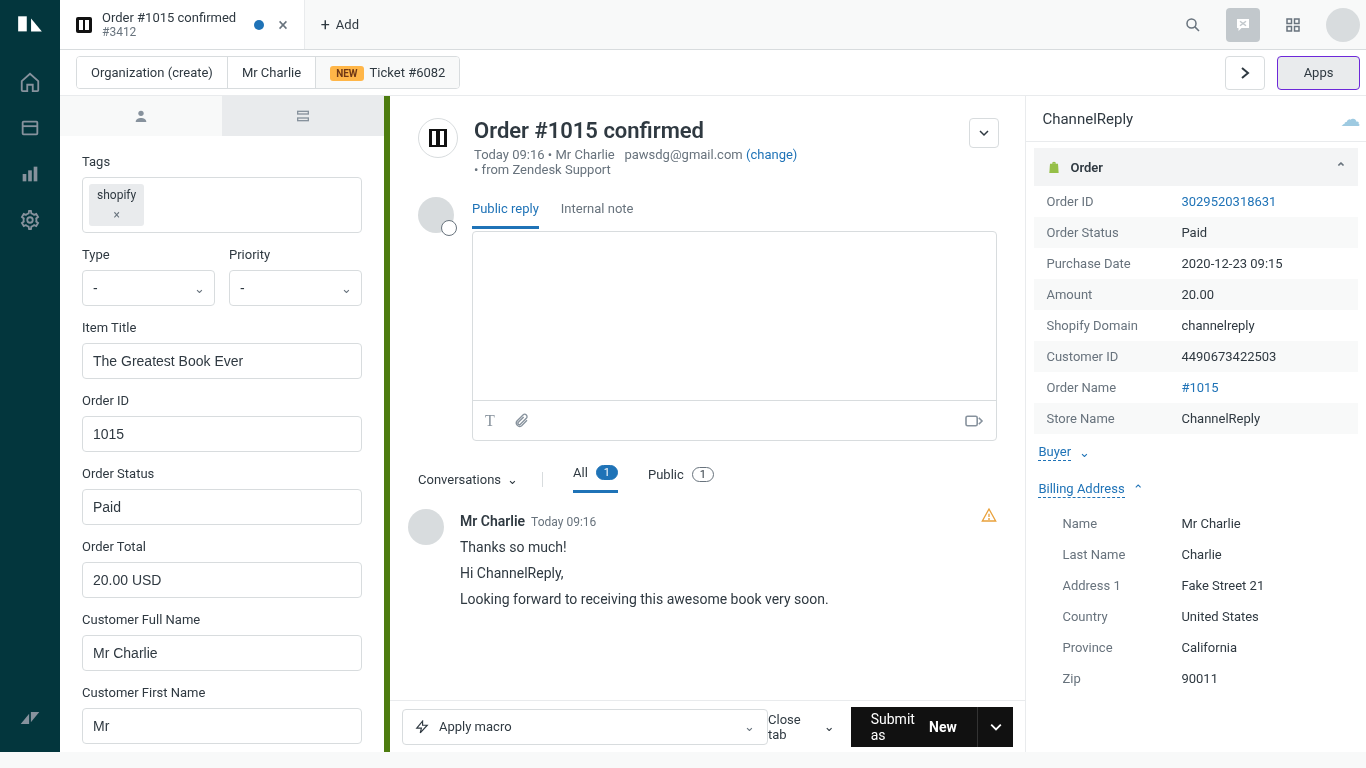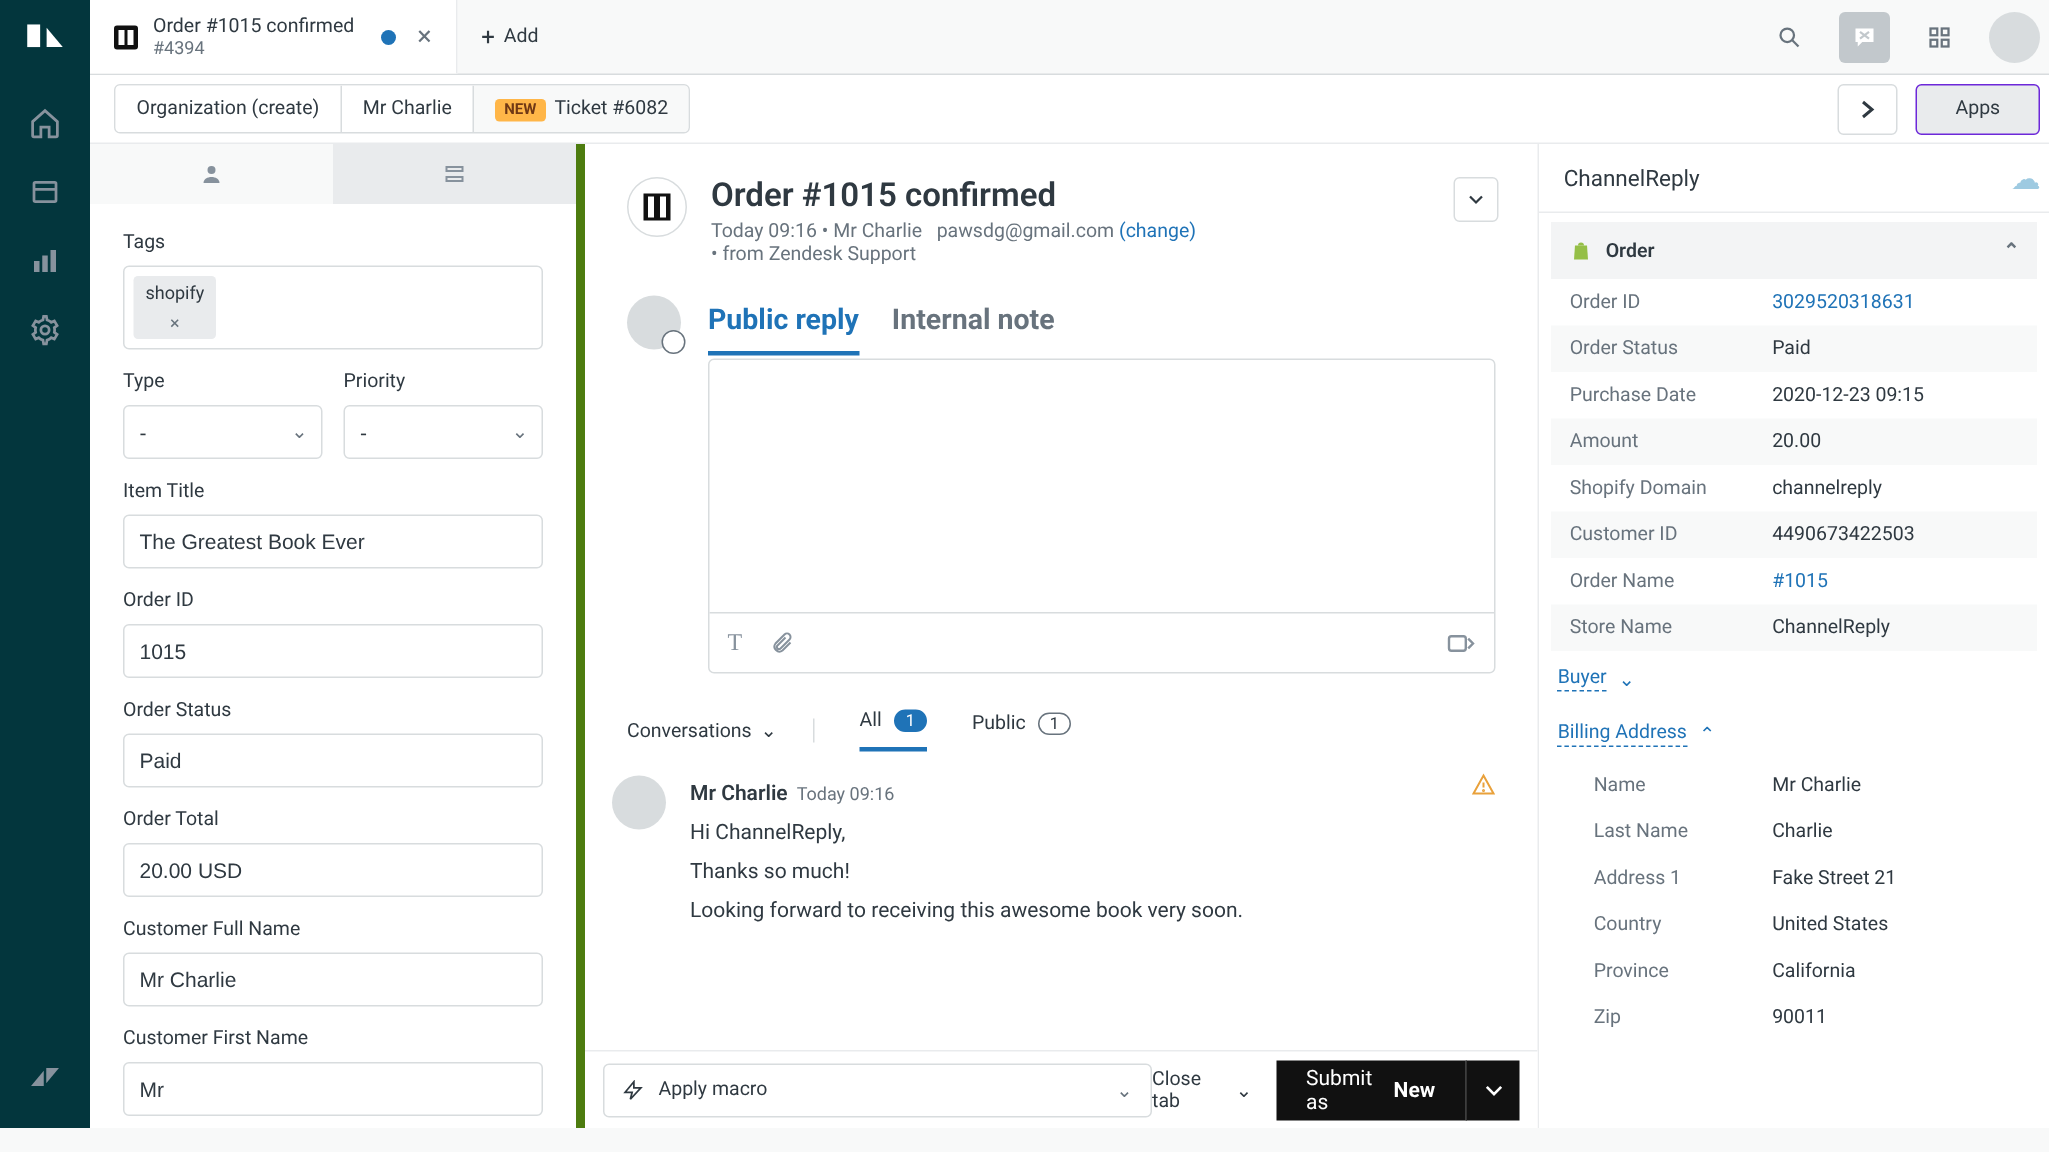--- a/index.html
+++ b/index.html
@@ -71,21 +71,21 @@
 .th-meta { font-size:13px; color:#68737d;}
 .th-meta .link{ color:#1f73b7; cursor:pointer;}
 .head-caret { position:absolute; right:26px; top:22px; width:30px; height:30px; border:1px solid #d8dcde; border-radius:4px; display:flex; align-items:center; justify-content:center; cursor:pointer; color:#2f3941;}
 
 .reply-block { padding: 0 28px; }
 .reply-row { display:flex; align-items:flex-start;}
 .reply-ava { width:36px; height:36px; border-radius:50%; background:#d8dcde; margin-right:18px; margin-top:2px; position:relative;}
 .reply-ava::after{content:"";position:absolute;right:-3px;bottom:-3px;width:14px;height:14px;border-radius:50%;border:1px solid #68737d;background:#fff;}
 .reply-main{ flex:1;}
 .reply-tabs { display:flex; gap:22px; padding-bottom:2px;}
-.reply-tab { padding: 6px 0 10px; font-size:19px; color:#68737d; cursor:pointer;font-weight:bold;}
+.reply-tab { padding: 6px 0 10px; font-size:13px; color:#68737d; cursor:pointer;}
 .reply-tab.active{ color:#1f73b7; border-bottom:3px solid #1f73b7;}
 .editor { border:1px solid #d8dcde; border-radius:4px; height:210px; width:100%; display:flex; flex-direction:column;}
 .editor .body { flex:1; }
 .editor .bar { height:40px; border-top:1px solid #d8dcde; display:flex; align-items:center; padding:0 12px; color:#87929d;}
 .editor .bar .right{ margin-left:auto;}
 
 .filter-row { display:flex; align-items:center; padding: 24px 28px 10px 28px; gap: 30px; color:#2f3941;}
 .filter-row .conv { display:flex; align-items:center; gap:6px; cursor:pointer; padding-right:24px; border-right:1px solid #d8dcde;}
 .filter-item{ display:flex; align-items:center; gap:8px; cursor:pointer; padding-bottom:10px;}
 .filter-item.active{ border-bottom:3px solid #1f73b7;}
@@ -172,21 +172,21 @@
       </div>
   </div>
 
   <div class="main">
 
     <div class="tabbar">
       <div class="tab">
         <div class="mini"></div>
         <div class="titlewrap">
           <span class="t1">Order #1015 confirmed</span>
-          <span class="t2">#4394</span>
+          <span class="t2">#3412</span>
         </div>
         <span class="dot"></span>
         <span class="close">×</span>
       </div>
       <div class="tab-add">
         <span class="plus">+</span>
         <span>Add</span>
       </div>
       <div class="tools">
         <div class="tool">
@@ -357,22 +357,22 @@
           <div class="convo">
             <div class="c-ava"></div>
             <span class="warn">
                 <svg width="16" height="16" viewBox="0 0 24 24" fill="none" stroke="currentColor" stroke-width="2">
                   <path d="M12 3l10 18H2z"></path>
                   <line x1="12" y1="10" x2="12" y2="15"></line>
                   <circle cx="12" cy="18" r="0.5" fill="currentColor"></circle>
                 </svg>
               </span>
             <div><span class="who">Mr Charlie</span><span class="when">Today 09:16</span></div>
+            <p>Thanks so much!</p>
             <p>Hi ChannelReply,</p>
-            <p>Thanks so much!</p>
             <p>Looking forward to receiving this awesome book very soon.</p>
           </div>
         </div>
 
         <div class="center-footer">
           <div class="macro">
             <svg width="14" height="14" viewBox="0 0 24 24" fill="none" stroke="currentColor" stroke-width="2">
                 <polygon points="13,2 3,14 11,14 9,22 21,9 13,9"></polygon>
               </svg>
             <span>Apply macro</span>

